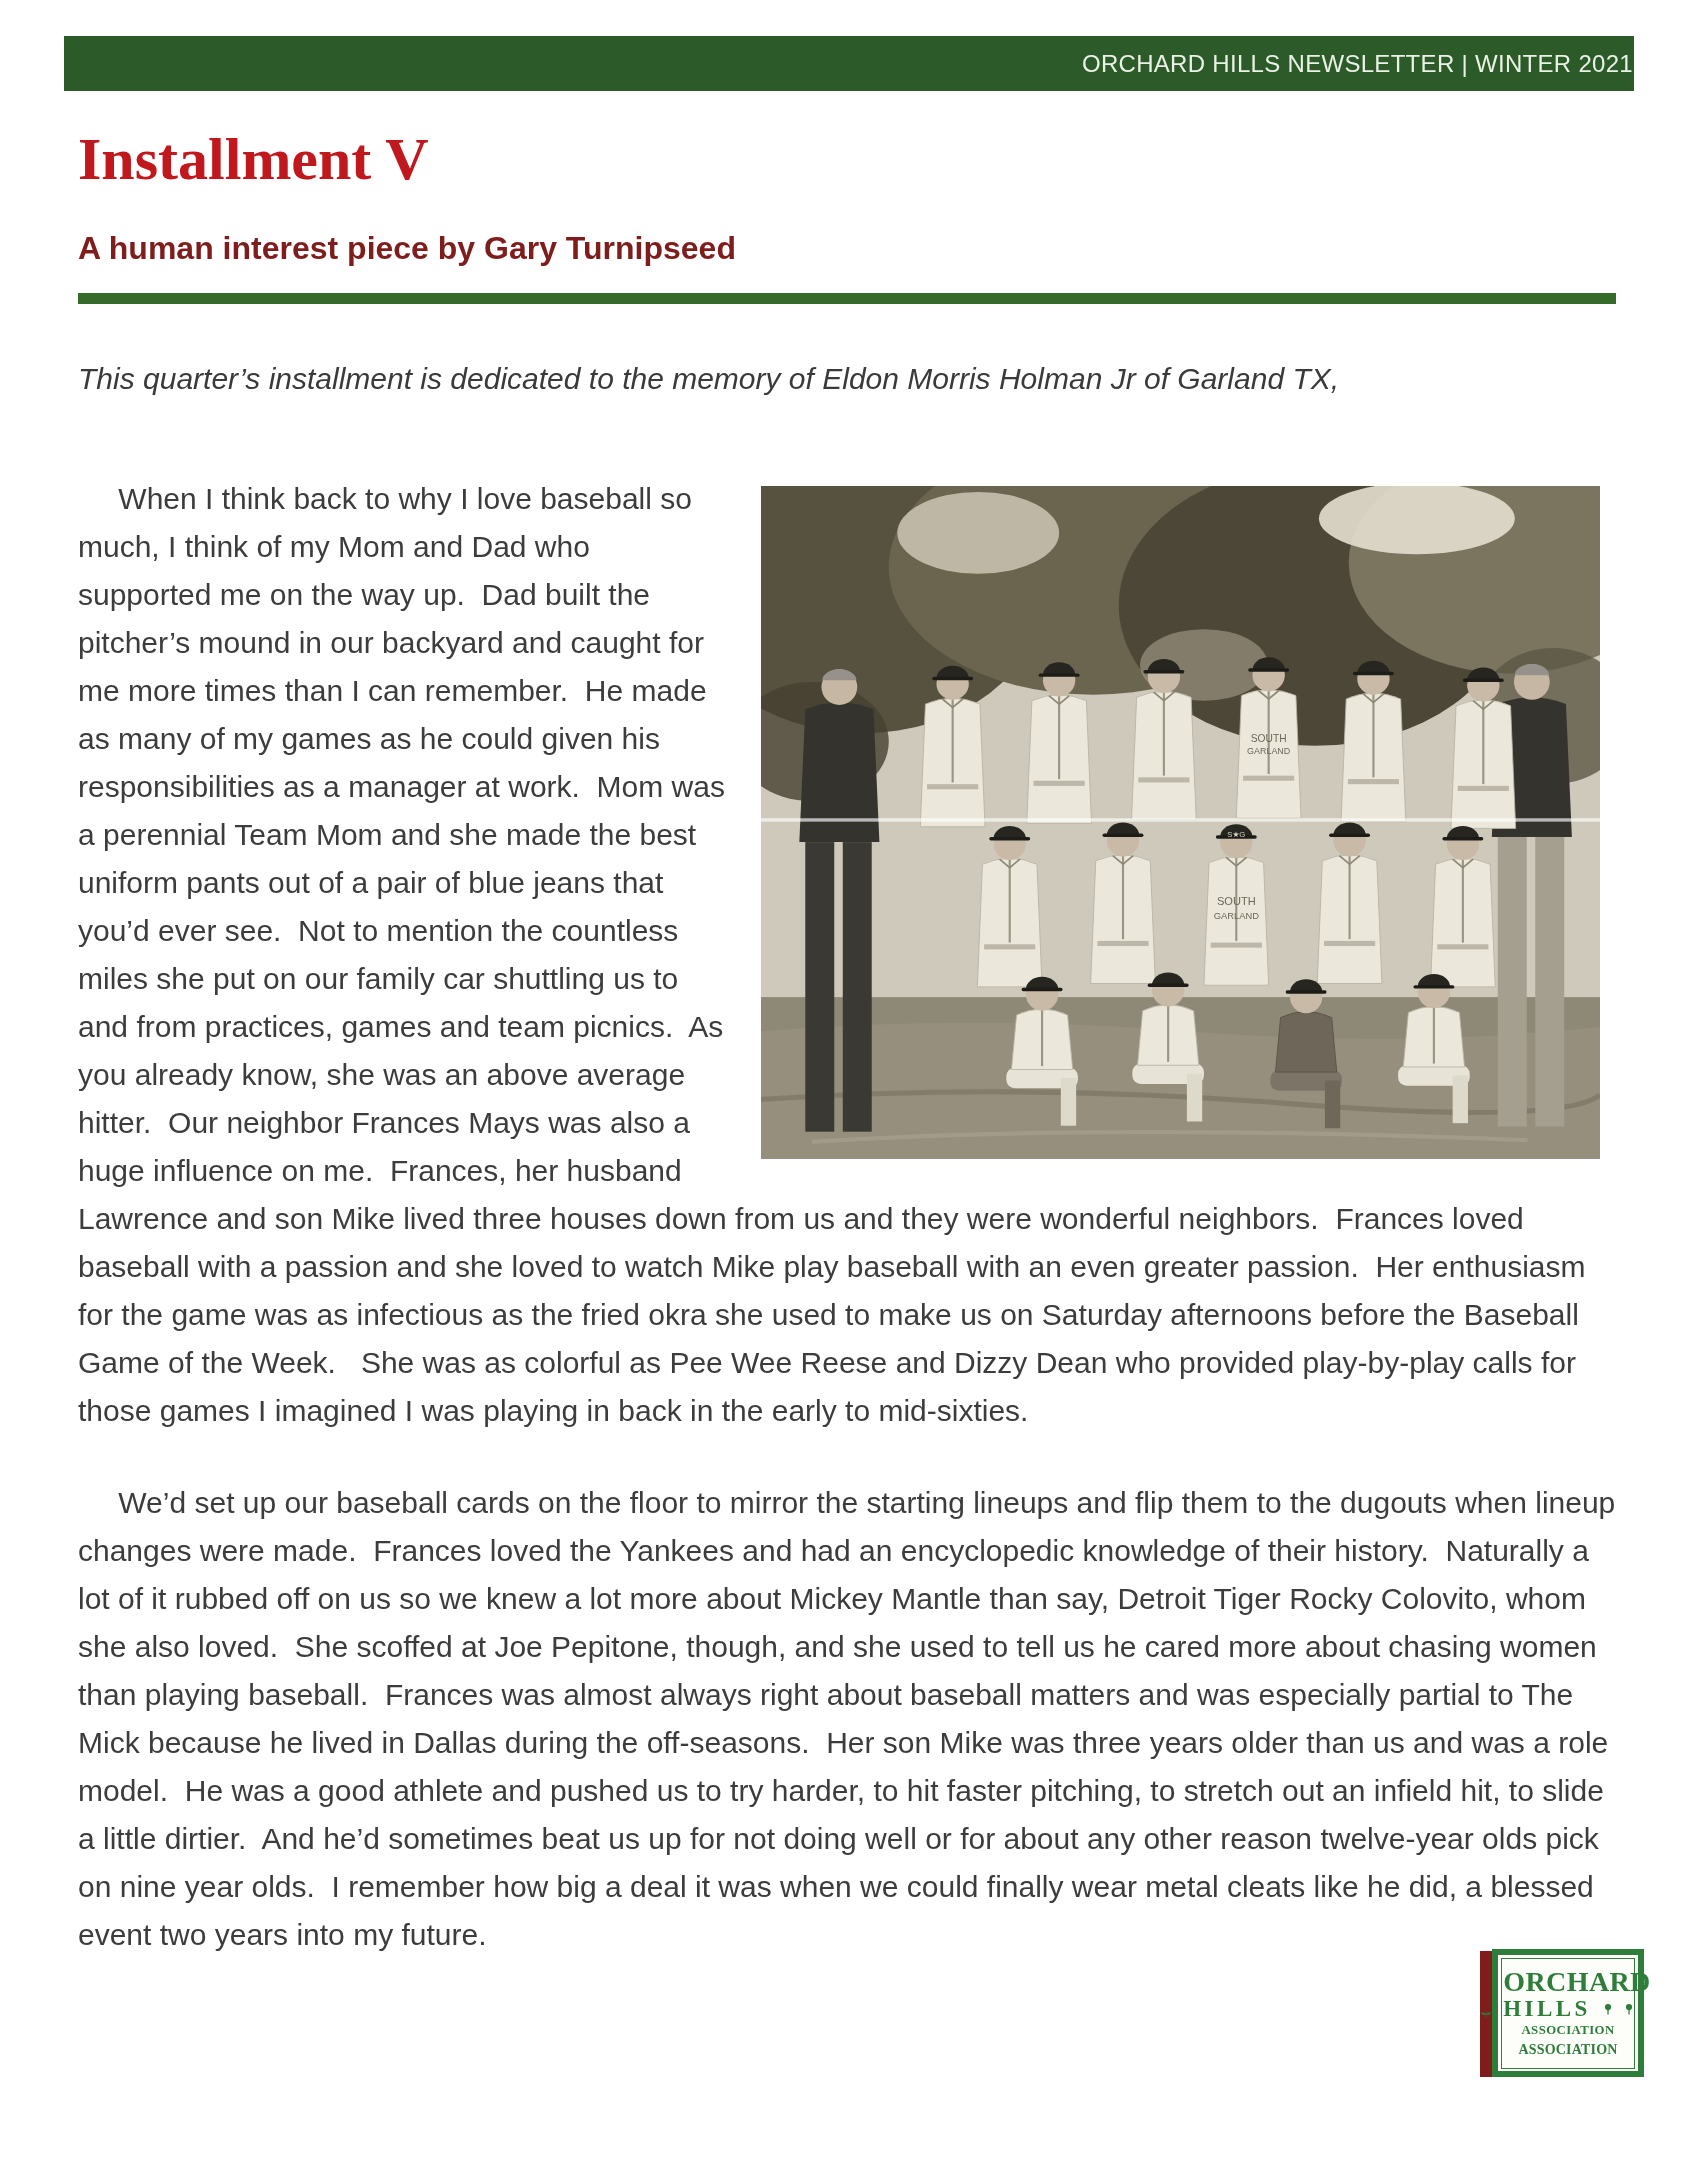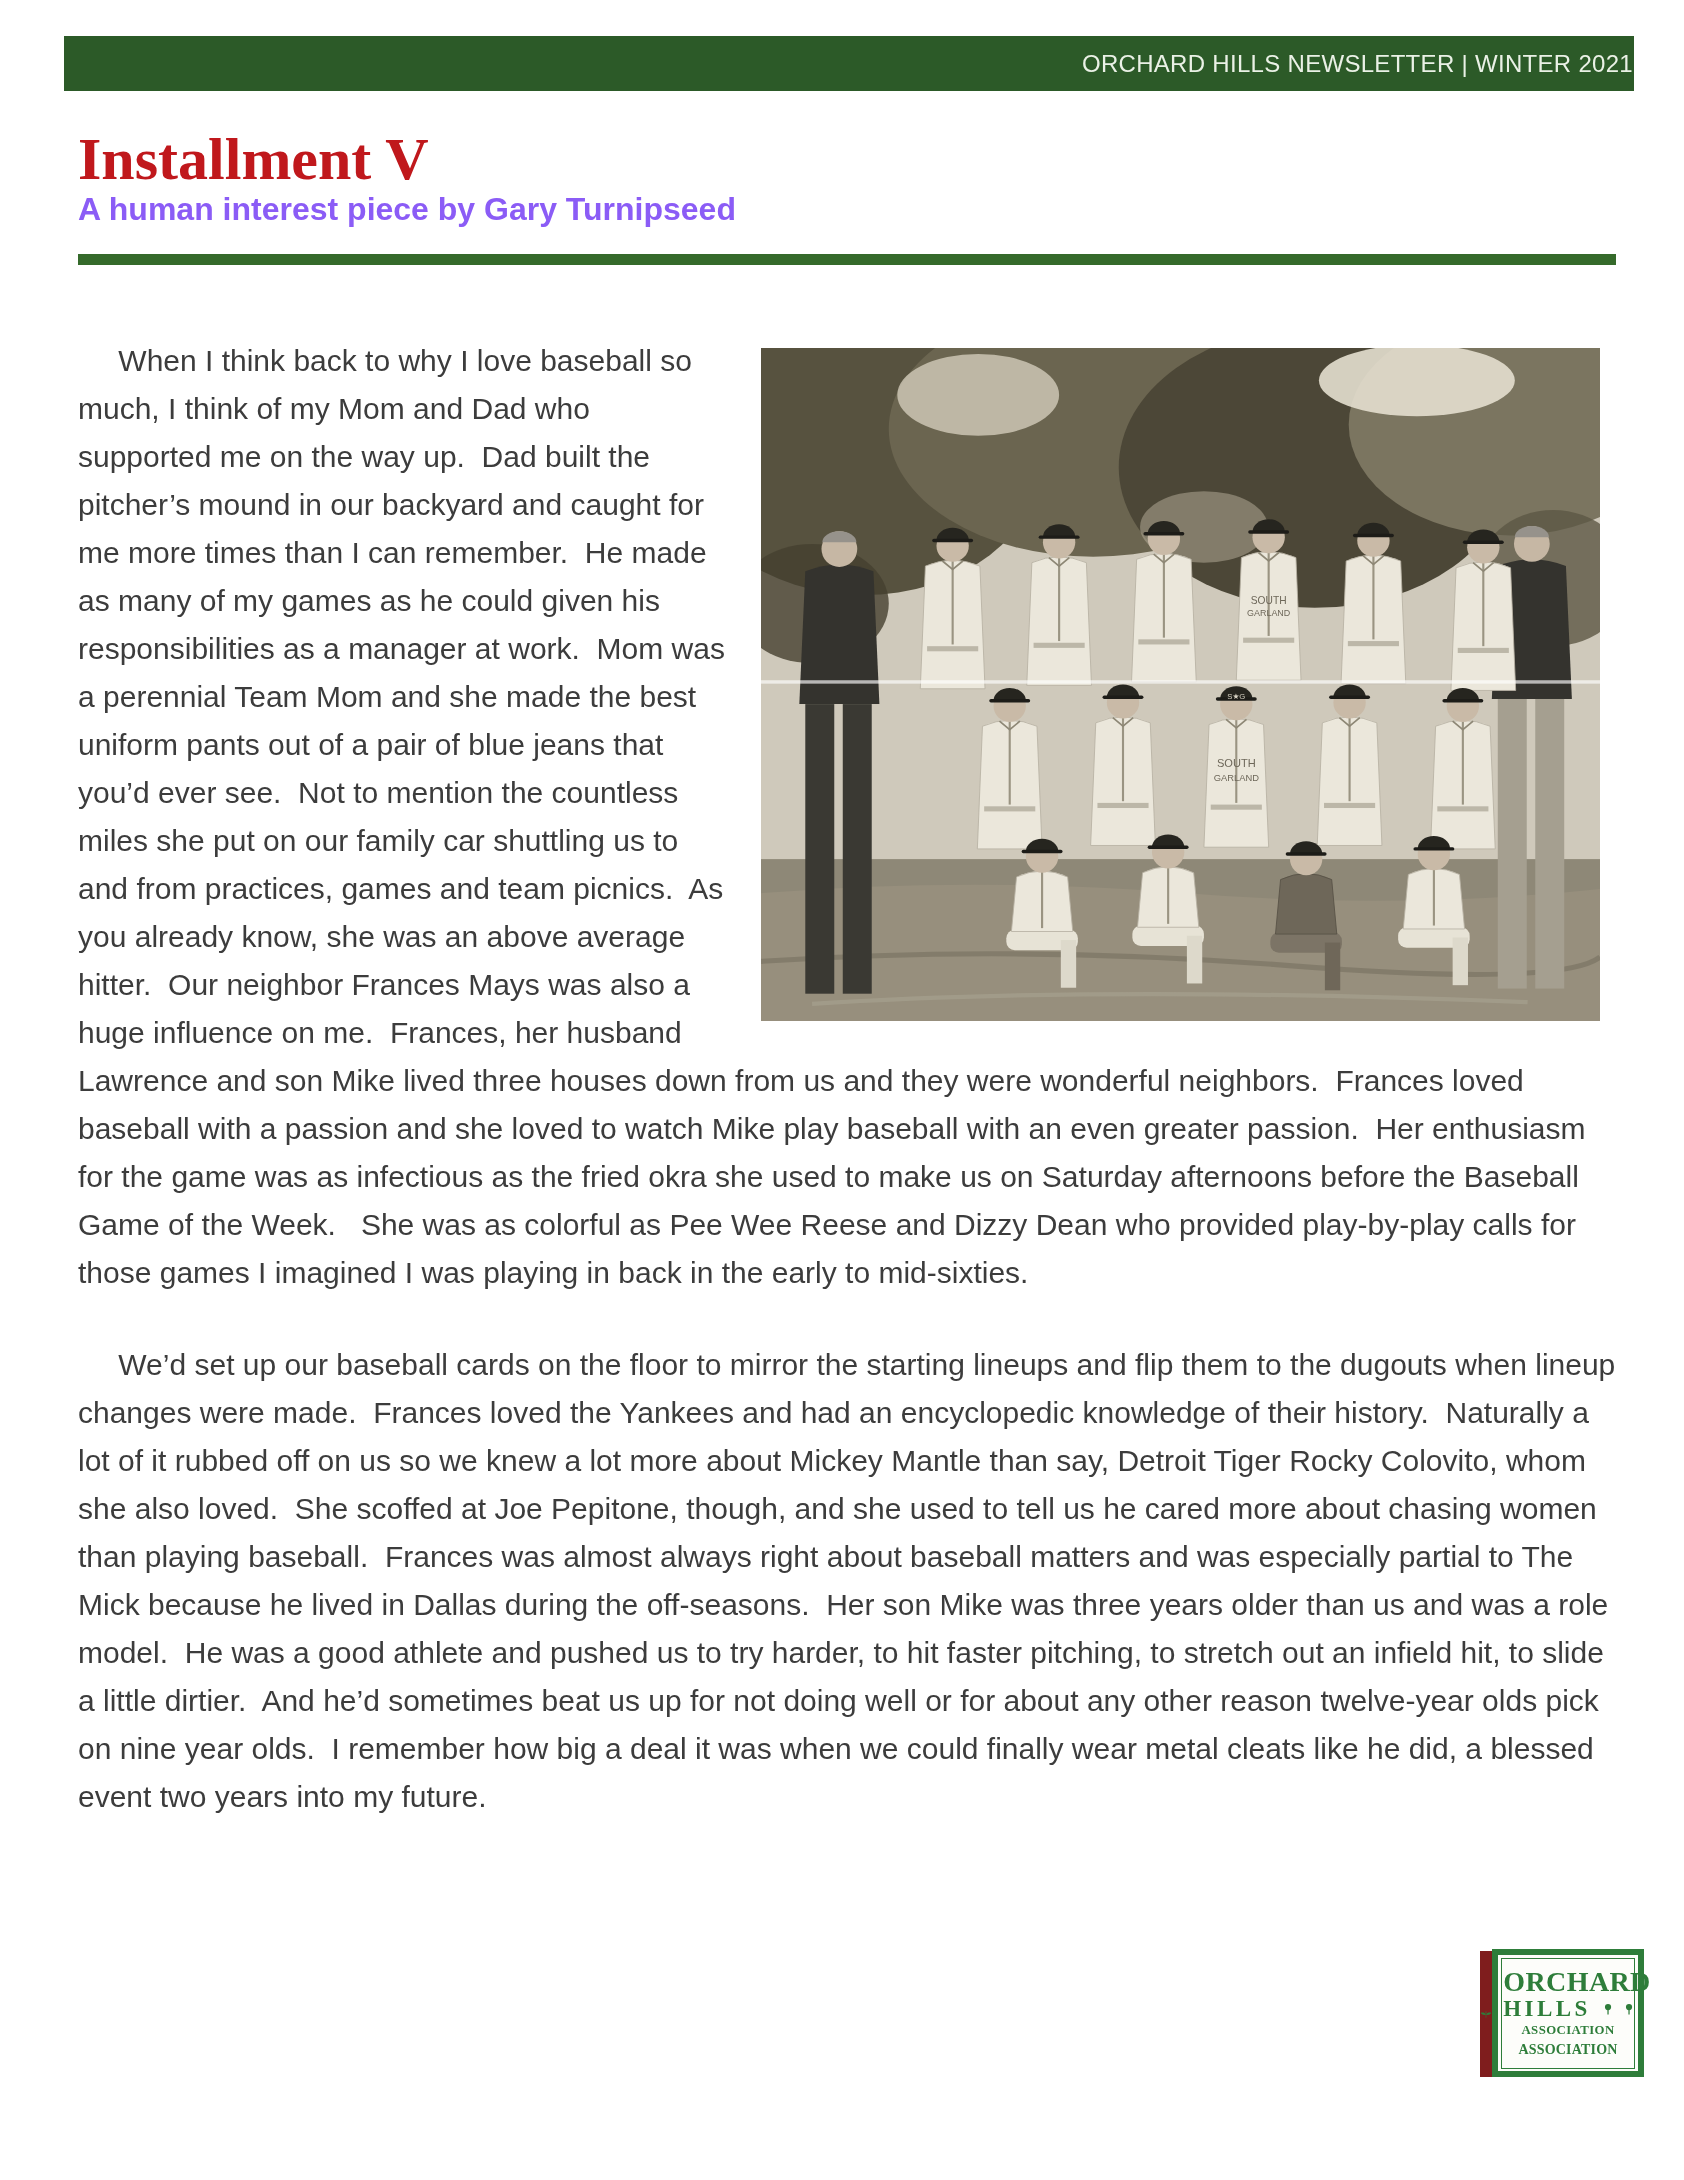--- a/index.html
+++ b/index.html
@@ -19,21 +19,21 @@
   }
   
   .content{
     position:absolute;left:78px;top:128px;width:1538px;
   }
   .title{
     font-family:"Liberation Serif",serif;font-weight:600;
     font-size:60px;line-height:1.05;color:#c0181c;margin:0;
   }
   .byline{
-    font-size:32px;font-weight:bold;color:#8b5cf6;
+    margin-top:39px;font-size:32px;font-weight:bold;color:#7f1d1d;
   }
   .rule{
     margin-top:25.6px;height:11px;background:#356a2b;
   }
   .dedication{
     margin-top:51px;font-style:italic;font-size:30px;line-height:48px;color:#3a3a3a;
   }
   .article{
     margin-top:72px;font-size:30px;line-height:48px;color:#3c3c3c;
   }
@@ -68,20 +68,21 @@
 <div class="band">
   <span class="band-text">ORCHARD HILLS NEWSLETTER | WINTER 2021</span>
 </div>
 
 <div class="content">
   <h1 class="title">Installment V</h1>
   <div class="byline">A human interest piece by Gary Turnipseed</div>
   <div class="rule"></div>
 
   <div class="dedication">
+    <div>This quarter’s installment is dedicated to the memory of Eldon Morris Holman Jr of Garland TX,</div>
   </div>
 
   <div class="article">
     <figure class="photo">
       <svg viewBox="0 0 985 790" xmlns="http://www.w3.org/2000/svg" style="font-size:35px">
         <defs>
           <g id="boy">
             <path d="M-32,-4 Q0,-18 32,-4 L38,140 L-38,140 Z" fill="#ebe7db" stroke="#b7b1a3" stroke-width="1"></path>
             <rect x="-30" y="90" width="60" height="6" fill="#a8a293" opacity="0.7"></rect>
             <line x1="0" y1="-10" x2="0" y2="88" stroke="#9a9482" stroke-width="2.5"></line>

